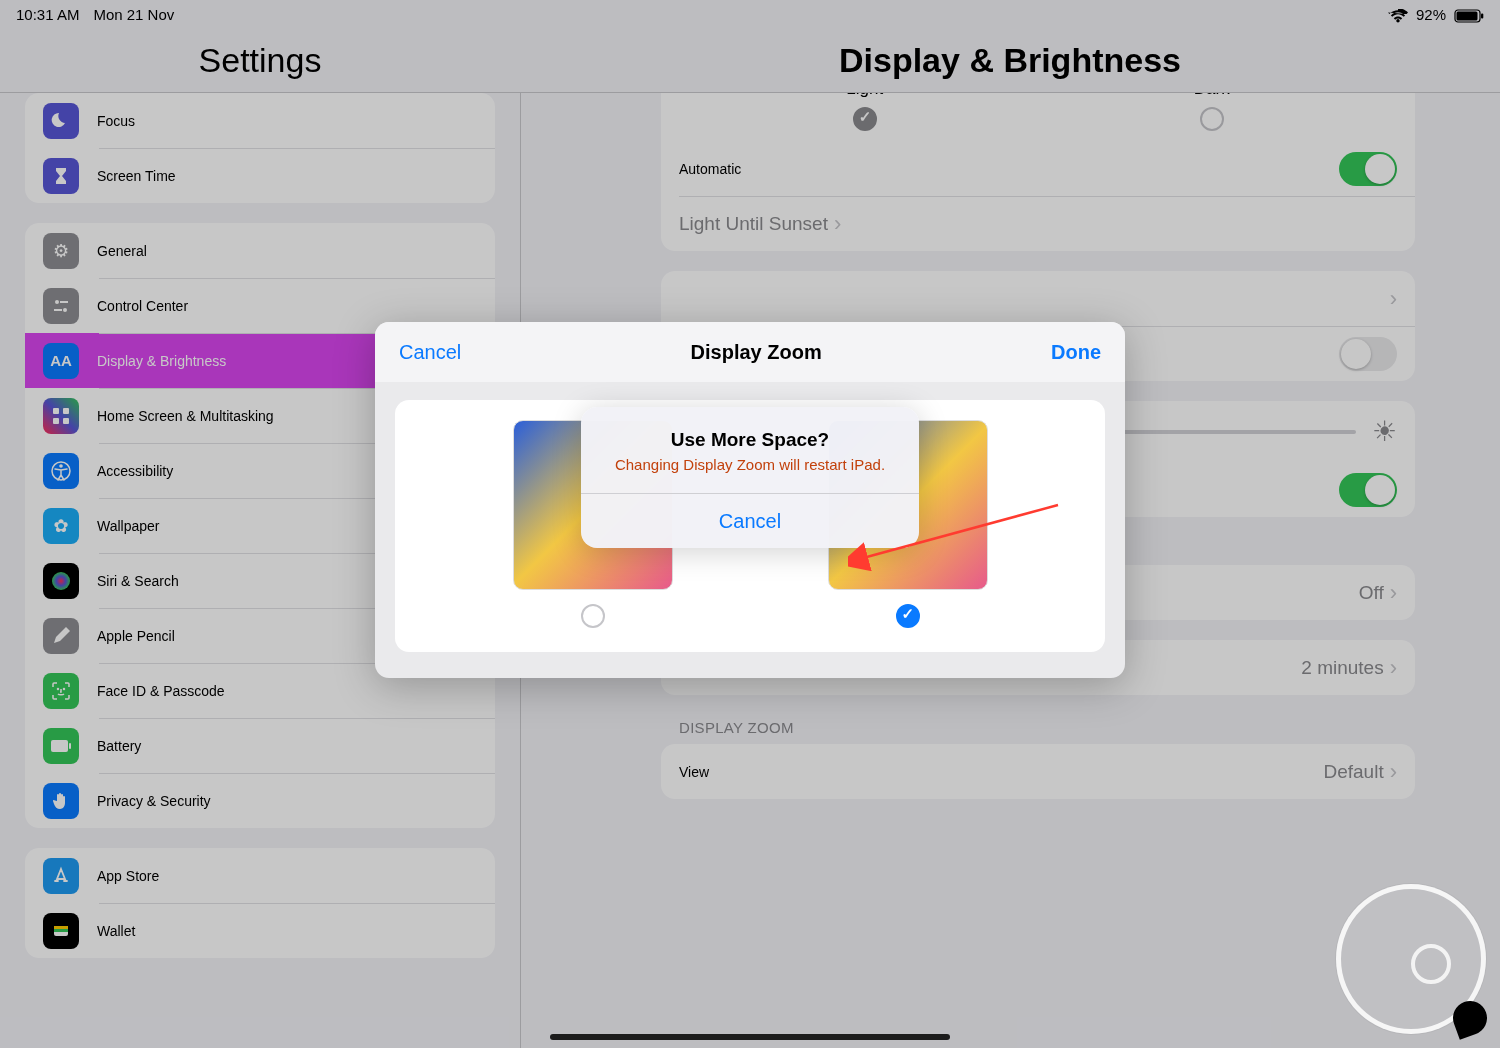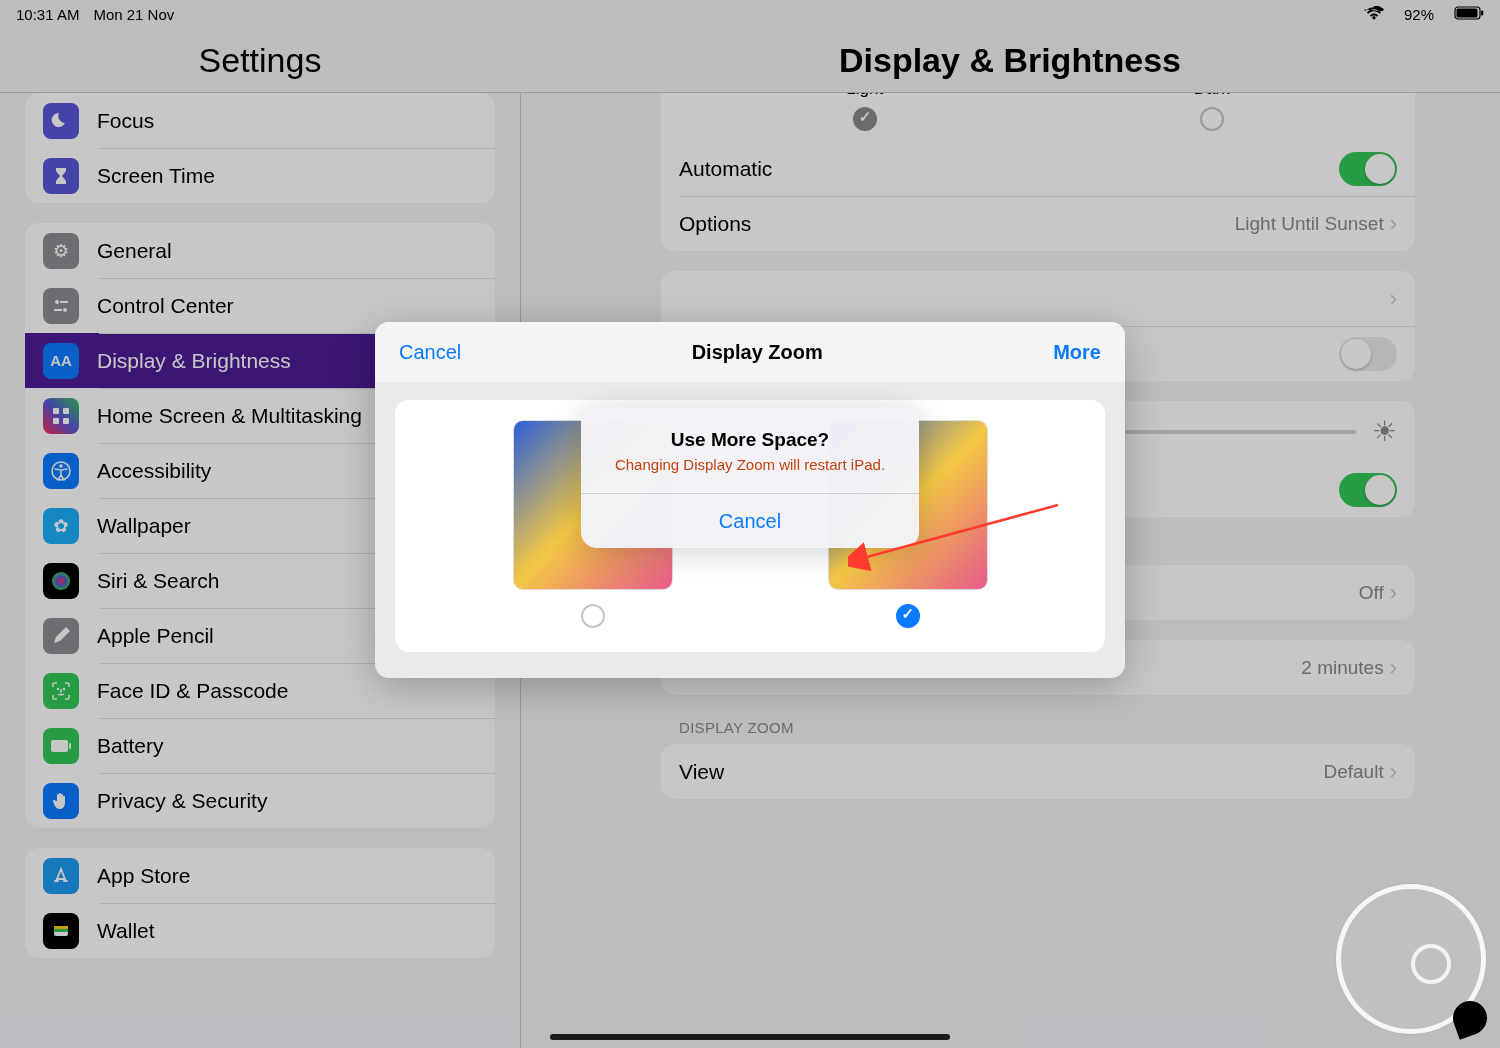--- a/index.html
+++ b/index.html
@@ -2,42 +2,42 @@
 <html><head>
   <meta charset="utf-8">
   <style>
     * { margin: 0; padding: 0; box-sizing: border-box; font-family: -apple-system, 'Helvetica Neue', Helvetica, Arial, sans-serif; -webkit-font-smoothing: antialiased; }
     html,body { width: 1500px; height: 1048px; overflow: hidden; }
     body { background: #f2f2f7; position: relative; }
 
     
     .status-bar { height: 28px; display: flex; align-items: center; justify-content: space-between; padding: 0 16px; font-size: 15px; font-weight: 500; color: #000; }
     .status-left { display: flex; gap: 14px; }
-    .status-right { display: flex; align-items: flex-start; gap: 20px; }
+    .status-right { display: flex; align-items: flex-end; gap: 8px; }
     .wifi-icon, .battery-icon { display: inline-flex; align-items: center; }
 
     
     .header-row { height: 65px; display: flex; border-bottom: 1px solid #c8c8cc; }
     .header-left { width: 520px; display: flex; align-items: center; justify-content: center; font-size: 34px; font-weight: 400; }
     .header-right { flex: 1; display: flex; align-items: center; justify-content: center; font-size: 34px; font-weight: 700; }
 
     
     .main { display: flex; height: calc(1048px - 93px); }
     .sidebar-col { width: 520px; padding: 0 25px; overflow: hidden; }
     .detail-col { flex: 1; border-left: 1px solid #c8c8cc; padding: 0 85px 0 140px; overflow: hidden; }
 
     
     .group { background: #ffffff; border-radius: 14px; margin-top: 20px; overflow: hidden; }
     .group.first { margin-top: 0; }
     .row { display: flex; align-items: center; height: 55px; padding: 0 18px; position: relative; }
     .row + .row::before { content: ""; position: absolute; left: 100px; right: 0; top: 0; height: 1px; background: #e0e0e4; }
     .sidebar-col .row + .row::before { left: 74px; }
     .row .icon-box { width: 36px; height: 36px; border-radius: 8px; margin-right: 18px; display: flex; align-items: center; justify-content: center; color: #fff; font-size: 18px; flex-shrink: 0; }
-    .row .label { font-size: 21px; color: #000; flex: 1; }
-    .row.selected { background: #4c1d95; }
+    .row .label { font-size: 14px; color: #000; flex: 1; }
+    .row.selected { background: #d946ef; }
     .row.selected .label { color: #fff; }
     .row .value { color: #8a8a8e; font-size: 19px; margin-right: 6px; }
     .chevron { color: #c5c5c9; font-size: 22px; }
 
     
     .detail-col .row + .row::before { left: 18px; }
     .section-footer { font-size: 15px; color: #8a8a8e; padding: 8px 18px 0; line-height: 1.35; }
     .section-header { font-size: 15px; color: #8a8a8e; padding: 24px 18px 8px; text-transform: uppercase; letter-spacing: .3px; }
 
     
@@ -282,21 +282,20 @@
           <div class="radio"></div>
         </div>
       </div>
       <div class="row">
         <span class="label">Automatic</span>
         <div class="toggle on">
             <div class="knob"></div>
           </div>
       </div>
       <div class="row">
-        <span class="label">Options</span>
         <span class="value">Light Until Sunset</span>
         <span class="chevron">›</span>
       </div>
     </div>
 
     <div class="group">
       <div class="row">
         <span class="label"></span>
         <span class="chevron">›</span>
       </div>
@@ -354,21 +353,21 @@
 </div>
 
 <div class="home-indicator"></div>
 
 <div class="dim"></div>
 
 <div class="modal1">
   <div class="modal1-header">
     <span class="link">Cancel</span>
     <span class="title">Display Zoom</span>
-    <span class="link" style="font-weight:600">More</span>
+    <span class="link" style="font-weight:600">Done</span>
   </div>
   <div class="modal1-body">
     <div class="zoom-choices">
       <div class="zoom-opt">
         <div class="zoom-preview"></div>
         <div class="radio2"></div>
       </div>
       <div class="zoom-opt">
         <div class="zoom-preview"></div>
         <div class="radio2 checked"></div>

